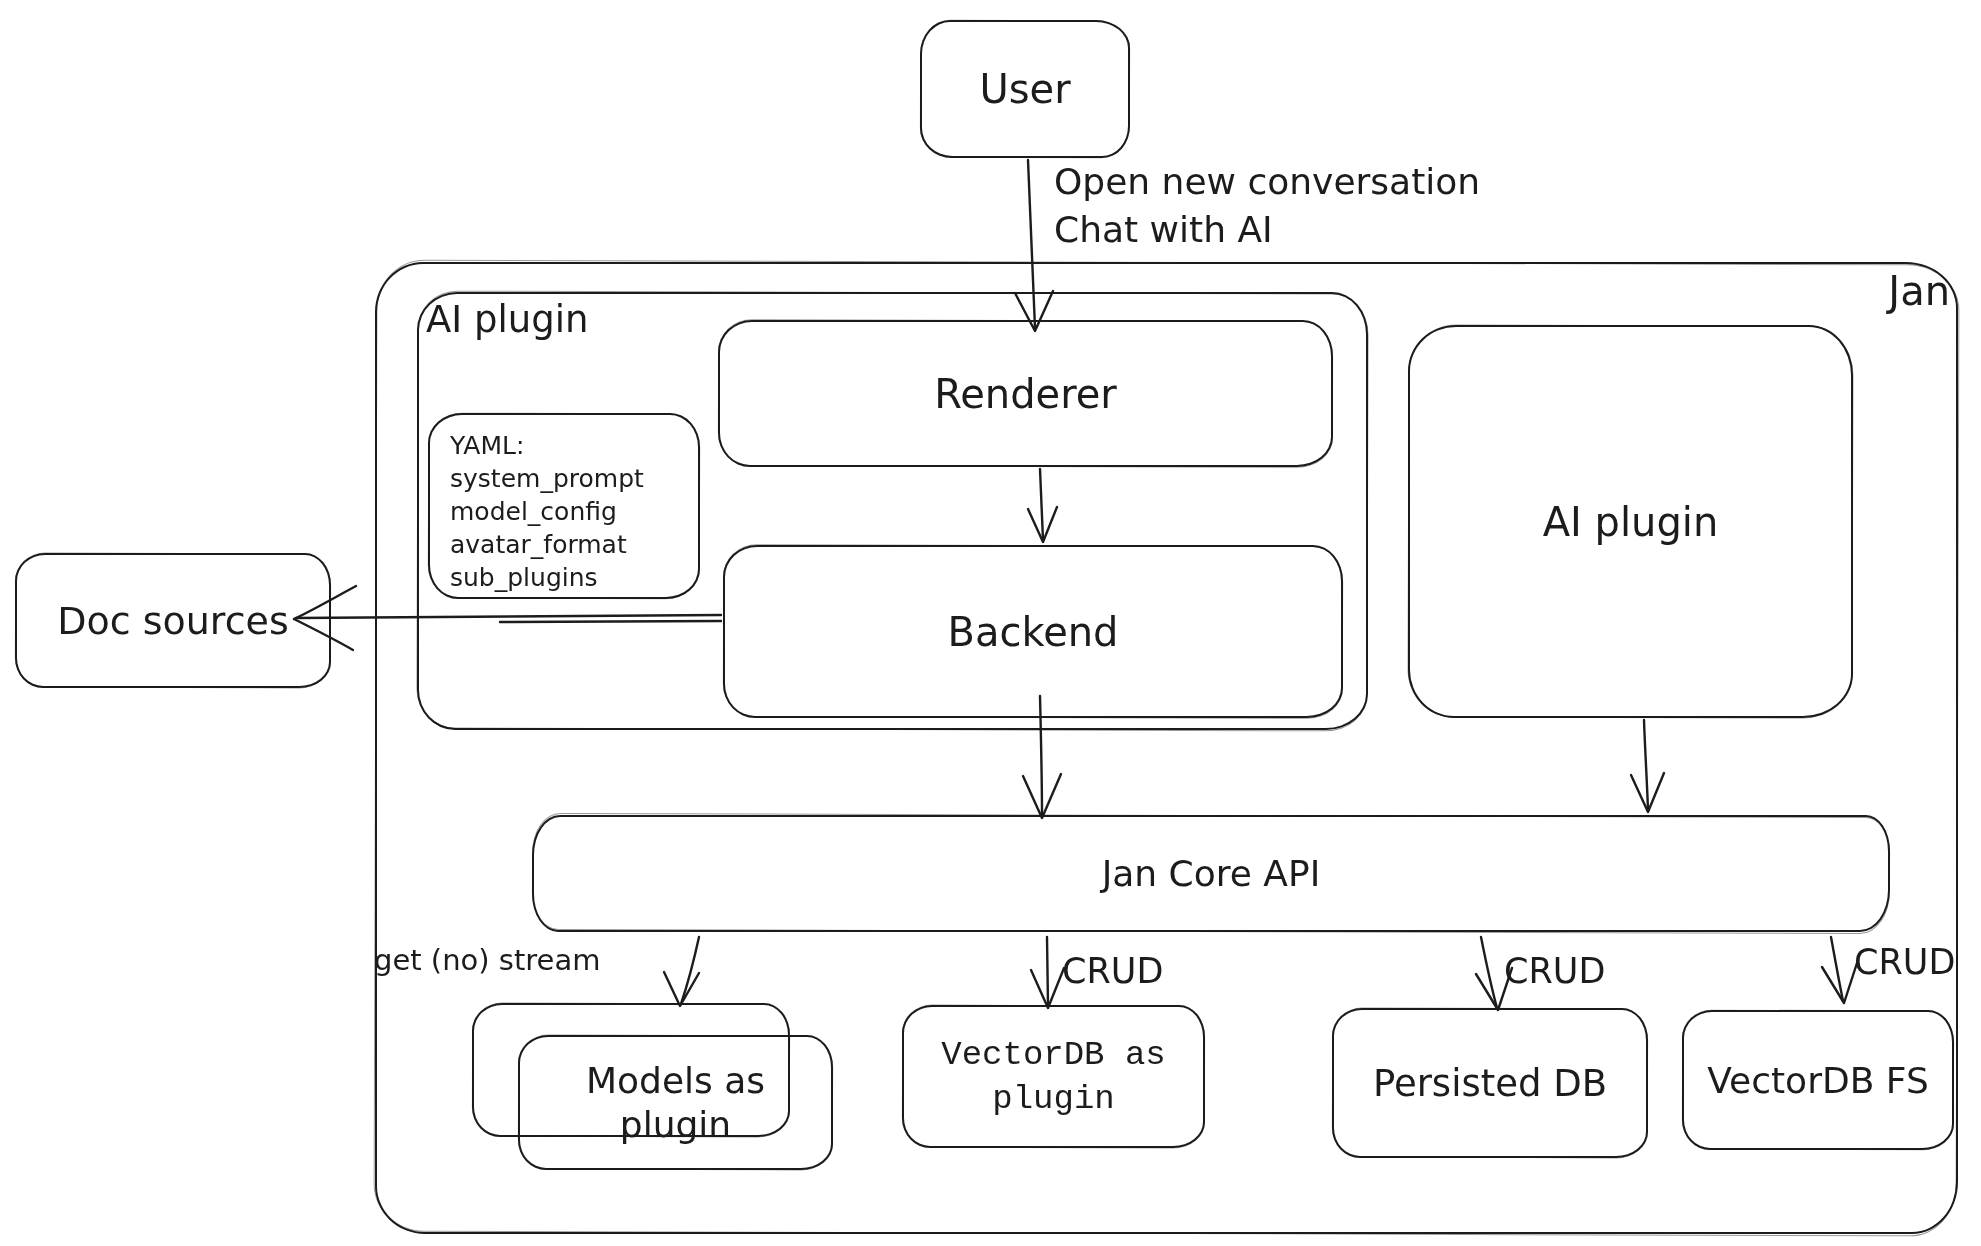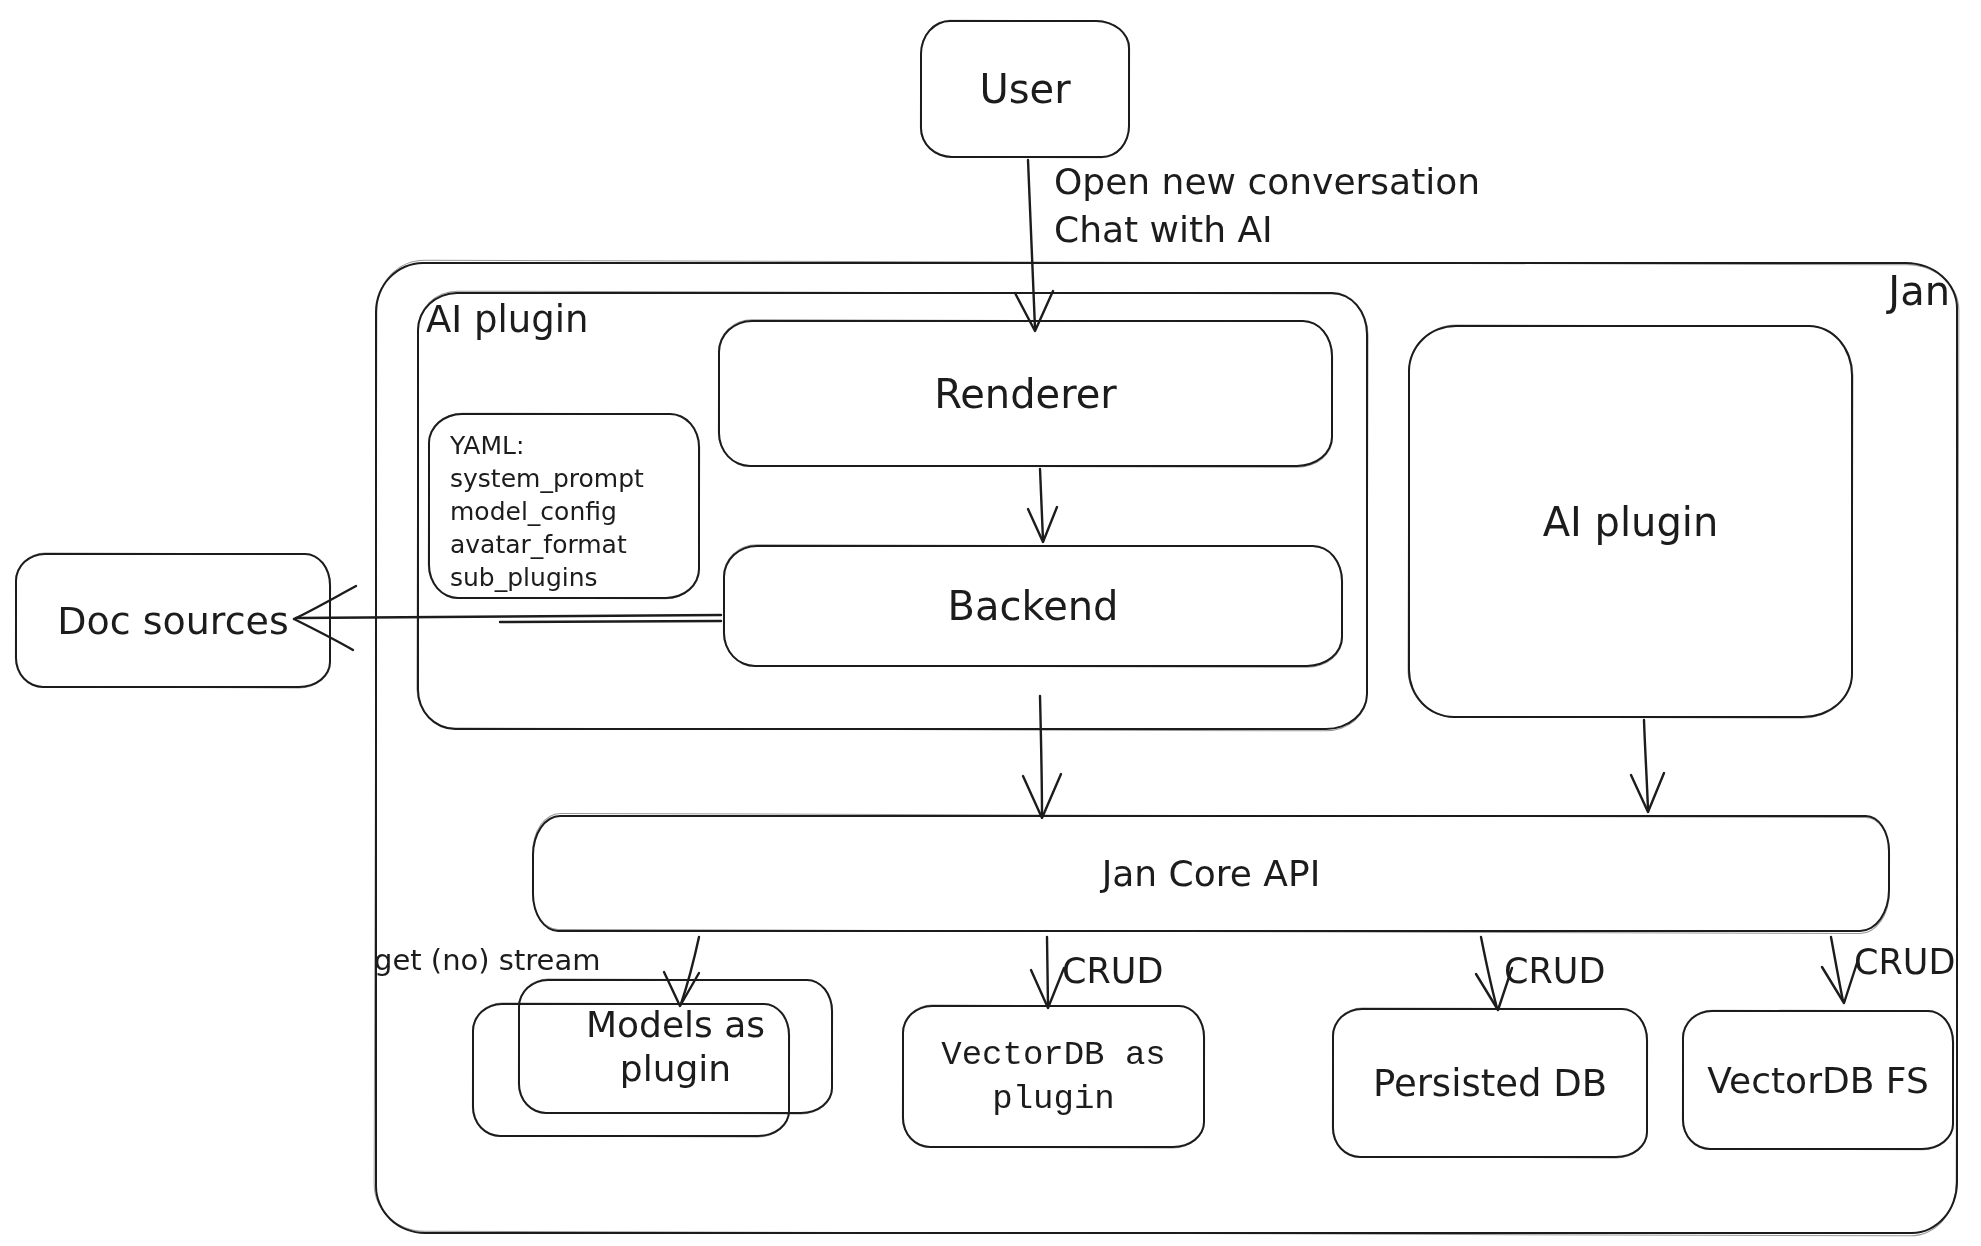--- a/index.html
+++ b/index.html
@@ -62,26 +62,26 @@
   }
 
   
   #user           { left: 920px;  top: 20px;   width: 210px;  height: 138px;  border-radius: 30px 34px 28px 32px / 34px 28px 32px 30px; font-size: 40px; }
   #jan            { left: 375px;  top: 262px;  width: 1583px; height: 972px;  border-radius: 48px 52px 46px 50px / 50px 46px 52px 48px; }
   #ai-plugin-container { left: 417px; top: 292px; width: 951px; height: 438px; border-radius: 40px 36px 42px 38px / 38px 42px 36px 40px; }
   #renderer       { left: 718px;  top: 320px;  width: 615px;  height: 147px;  border-radius: 34px 30px 36px 32px / 32px 36px 30px 34px; font-size: 40px; }
   #yaml-note      { left: 428px;  top: 413px;  width: 272px;  height: 186px;  border-radius: 34px 30px 34px 30px / 30px 34px 30px 34px;
                     align-items: flex-start; justify-content: flex-start; text-align: left;
                     font-size: 25px; line-height: 33px; padding: 14px 10px 10px 20px; }
-  #backend        { left: 723px;  top: 545px;  width: 620px;  height: 122px;  border-radius: 34px 30px 36px 32px / 32px 36px 30px 34px; font-size: 40px; }
+  #backend        { left: 723px;  top: 545px;  width: 620px;  height: 173px;  border-radius: 34px 30px 36px 32px / 32px 36px 30px 34px; font-size: 40px; }
   #ai-plugin-box  { left: 1408px; top: 325px;  width: 445px;  height: 393px;  border-radius: 48px 44px 50px 46px / 46px 50px 44px 48px; font-size: 40px; }
   #doc-sources    { left: 15px;   top: 553px;  width: 316px;  height: 135px;  border-radius: 30px 26px 32px 28px / 28px 32px 26px 30px; font-size: 38px; }
   #jan-core-api   { left: 532px;  top: 815px;  width: 1358px; height: 117px;  border-radius: 28px 24px 30px 26px / 40px 36px 42px 38px; font-size: 36px; }
   #models-back    { left: 472px;  top: 1003px; width: 318px;  height: 134px;  border-radius: 30px 26px 32px 28px / 28px 32px 26px 30px; }
-  #models-front   { left: 518px;  top: 979px; width: 315px;  height: 135px;  border-radius: 30px 26px 32px 28px / 28px 32px 26px 30px; font-size: 36px; line-height: 44px; }
+  #models-front   { left: 518px;  top: 1035px; width: 315px;  height: 135px;  border-radius: 30px 26px 32px 28px / 28px 32px 26px 30px; font-size: 36px; line-height: 44px; }
   #models-front .wrap { max-width: 220px; }
   #vectordb       { left: 902px;  top: 1005px; width: 303px;  height: 143px;  border-radius: 30px 26px 32px 28px / 28px 32px 26px 30px; font-size: 34px; line-height: 44px; }
   #vectordb .wrap { max-width: 240px; font-family: Liberation Mono, monospace; }
   #persisted-db   { left: 1332px; top: 1008px; width: 316px;  height: 150px;  border-radius: 30px 26px 32px 28px / 28px 32px 26px 30px; font-size: 37px; }
   #persisted-fs   { left: 1682px; top: 1010px; width: 272px;  height: 140px;  border-radius: 30px 26px 32px 28px / 28px 32px 26px 30px; font-size: 36px; }
 
   #jan-label            { left: 1770px; top: 268px; width: 180px; text-align: right; font-size: 40px; }
   #ai-plugin-container-label { left: 426px; top: 298px; font-size: 37px; }
   #user-flow-label      { left: 1054px; top: 158px; font-size: 36px; line-height: 48px; }
   #stream-label         { left: 374px;  top: 943px; font-size: 29px; }

